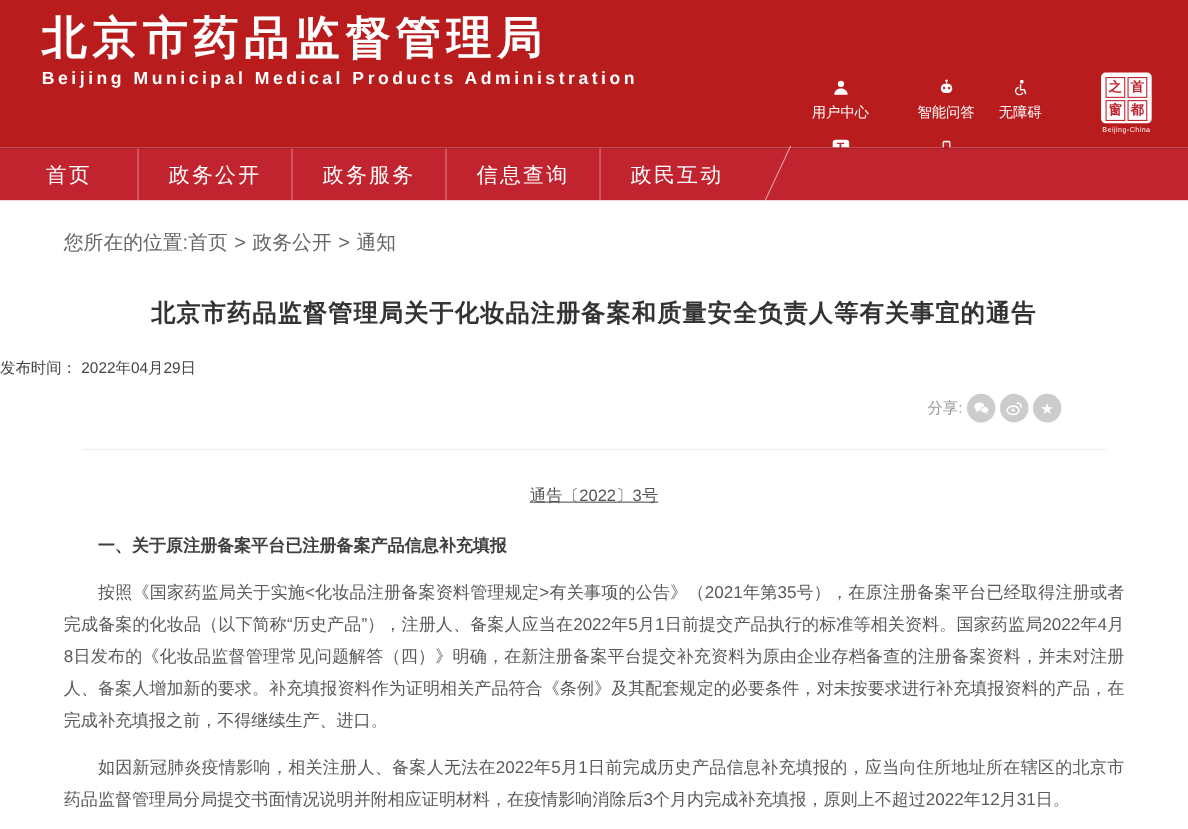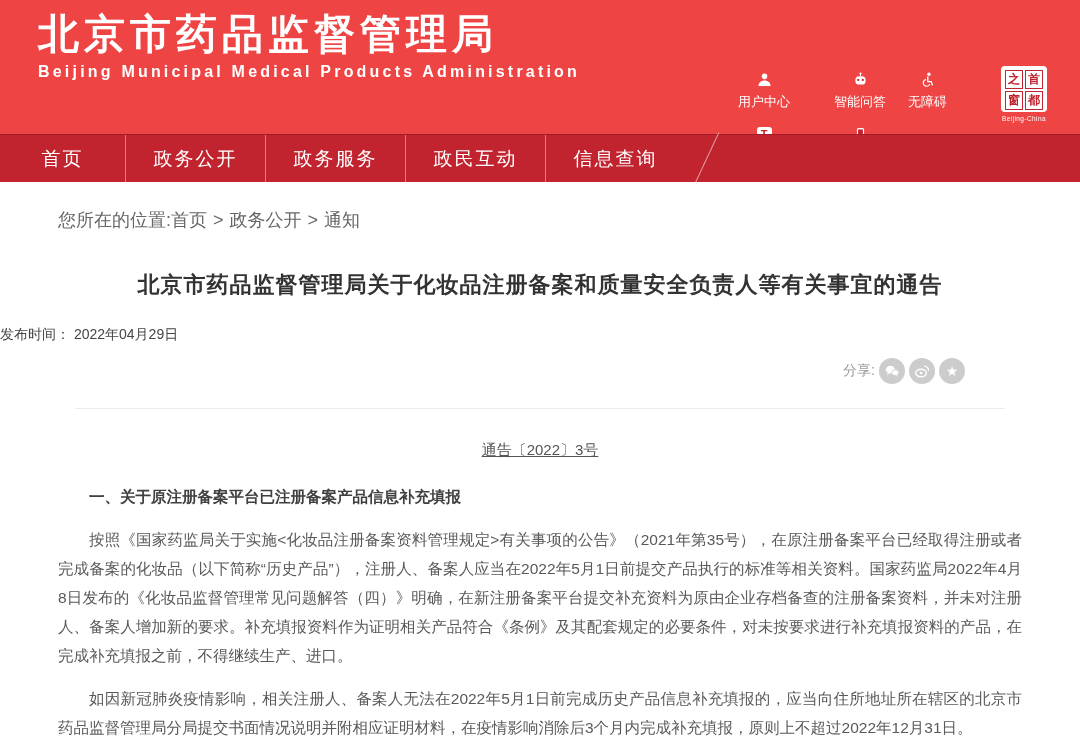--- a/index.html
+++ b/index.html
@@ -1,20 +1,20 @@
 <!DOCTYPE html>
 <html><head>
 <meta charset="utf-8">
 <style>
   * { margin:0; padding:0; box-sizing:border-box; }
   html,body { width:1080px; background:#ffffff; font-family:"Liberation Sans","DejaVu Sans",sans-serif; }
   body { height:754px; overflow:hidden; }
 
   
-  .header { position:relative; height:134px; background:#ef4444; }
+  .header { position:relative; height:134px; background:#b91c1c; }
   .logo-block { position:absolute; left:38px; top:10px; color:#fff; }
   .logo-title { font-size:41px; font-weight:bold; letter-spacing:5px; line-height:1.2; }
   .logo-sub { font-size:16px; font-weight:bold; letter-spacing:3.2px; margin-top:4px; }
 
   .utility { position:absolute; left:716px; top:72px; display:grid;
              grid-template-columns:96px 96px auto; row-gap:16px; column-gap:0; color:#fff; }
   .util-item { display:flex; align-items:center; gap:6px; font-size:13px; cursor:pointer; white-space:nowrap;flex-direction:column; }
   .util-item svg { display:block; }
   .t-icon { width:15px; height:15px; background:#fff; border-radius:3px; color:#c1242f;
             font-size:11px; font-weight:bold; text-align:center; line-height:15px; }
@@ -130,22 +130,22 @@
       <div class="seal-cell">都</div>
     </div>
     <div class="seal-caption">Beijing-China</div>
   </div>
 </div>
 
 <div class="nav">
   <div class="nav-item w1">首页</div>
   <div class="nav-item w2">政务公开</div>
   <div class="nav-item w2">政务服务</div>
+  <div class="nav-item w2">信息查询</div>
   <div class="nav-item w2">政民互动</div>
-  <div class="nav-item w2">信息查询</div>
   <div class="nav-slash"></div>
 
 </div>
 
 <div class="breadcrumb">
   <span>您所在的位置:</span><a>首页</a><span class="crumb-sep">&gt;</span><a>政务公开</a><span class="crumb-sep">&gt;</span><a>通知</a>
 </div>
 
 <div class="article-title">北京市药品监督管理局关于化妆品注册备案和质量安全负责人等有关事宜的通告</div>
 

